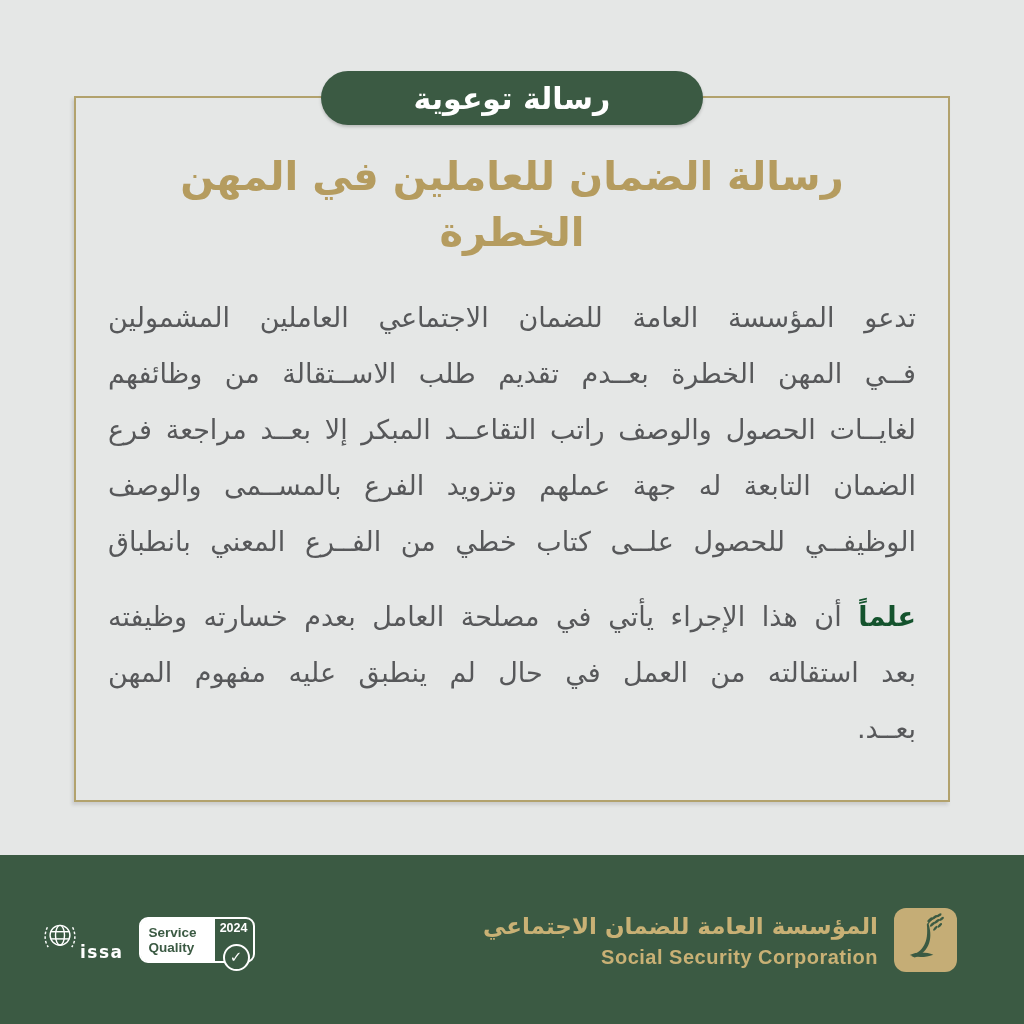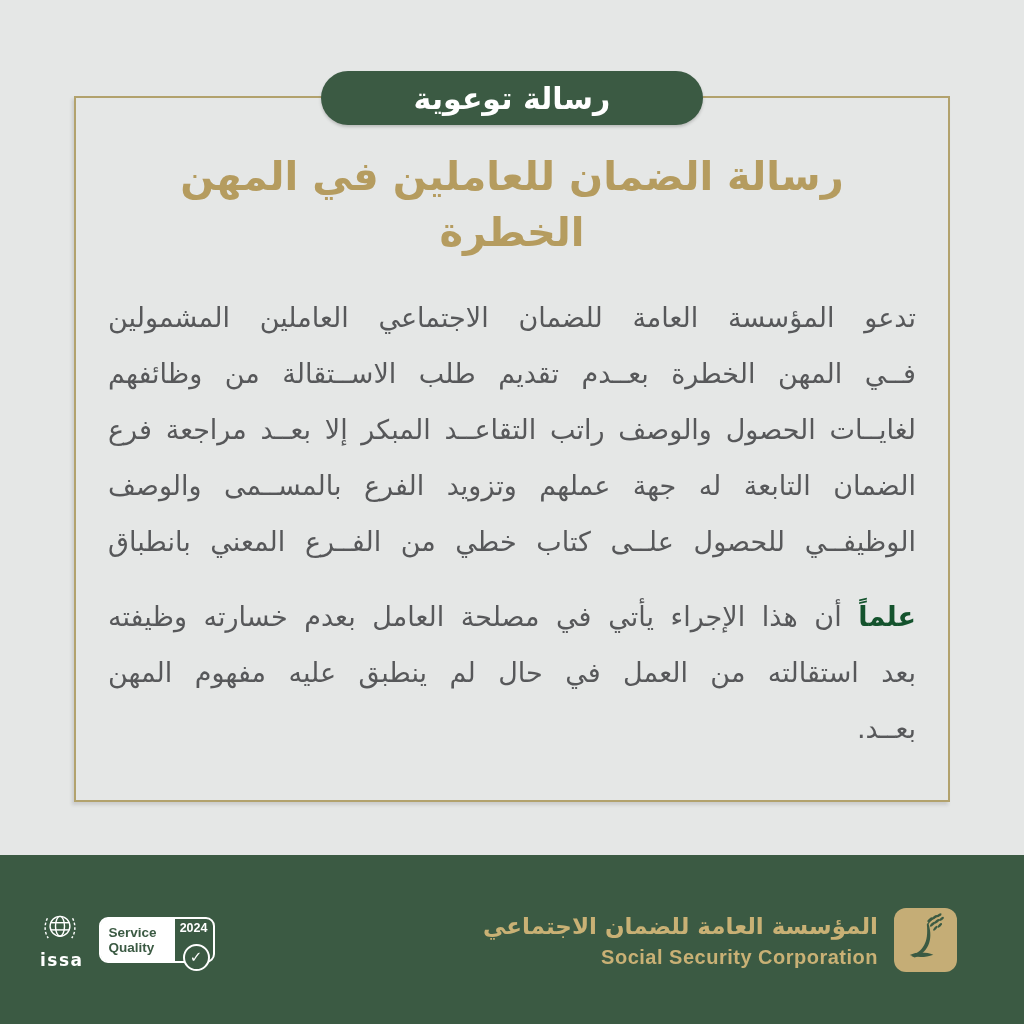--- a/index.html
+++ b/index.html
@@ -94,22 +94,22 @@
     justify-content: space-between;
     padding: 0 67px 0 40px;
   }
   .footer-left {
     display: flex;
     align-items: center;
     gap: 15px;
   }
   .issa {
     display: flex;
-    flex-direction: column;
-    align-items: flex-start;
+    flex-direction: row;
+    align-items: flex-end;
     color: #ffffff;
   }
   .issa-label {
     font-size: 17px;
     font-weight: bold;
     letter-spacing: 1.5px;
     line-height: 16px;
     margin-top: 1px;
   }
   .sq-badge {

